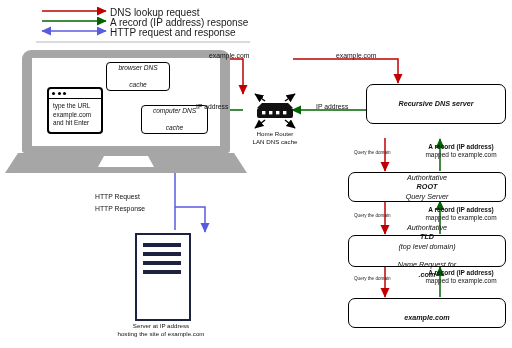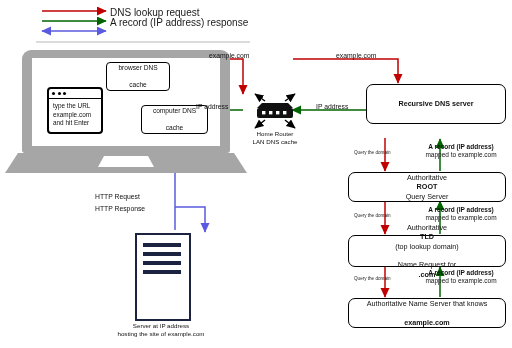--- a/index.html
+++ b/index.html
@@ -3,21 +3,21 @@
 <meta charset="utf-8">
 <style>
   html,body{margin:0;padding:0;background:#ffffff;}
   body{width:512px;height:348px;position:relative;overflow:hidden;
        font-family:"Liberation Sans","DejaVu Sans",sans-serif;color:#111;}
   #stage{position:absolute;left:0;top:0;width:512px;height:348px;}
   svg.layer{position:absolute;left:0;top:0;width:512px;height:348px;}
   .txt{position:absolute;white-space:nowrap;line-height:1.15;}
   .legend-label{font-size:10px;color:#1a1a1a;}
   .box{position:absolute;background:#fff;border:1.6px solid #000;border-radius:5px;
-       display:flex;align-items:center;justify-content:center;text-align:center;}
+       display:flex;align-items:center;justify-content:center;text-align:center;font-style:italic;}
   .box span{display:block;}
   .cache-box{border-radius:4px;border-width:1.4px;}
   .cache-txt{font-size:6.6px;line-height:1.25;}
   .srv-box{border-radius:7px;border-width:1.7px;}
   .srv-txt{font-size:7.2px;line-height:1.3;}
   .srv-txt b{font-weight:bold;}
   .flow-lbl{position:absolute;font-size:6.8px;text-align:center;line-height:1.25;white-space:nowrap;}
   .tiny-lbl{position:absolute;font-size:4.6px;color:#222;white-space:nowrap;}
   .arec{position:absolute;text-align:center;font-size:6.5px;line-height:1.25;white-space:nowrap;}
   .arec b{font-weight:bold;}
@@ -93,20 +93,21 @@
     <path d="M175,207 L205,207 L205,232" fill="none" stroke="#5a5ae0" stroke-width="1.5" marker-end="url(#mBlue)"></path>
 
     <line x1="265" y1="101" x2="255" y2="94" stroke="#000" stroke-width="1.4" marker-end="url(#mBlack)"></line>
     <line x1="285" y1="101" x2="295" y2="94" stroke="#000" stroke-width="1.4" marker-end="url(#mBlack)"></line>
     <line x1="265" y1="120" x2="255" y2="128" stroke="#000" stroke-width="1.4" marker-end="url(#mBlack)"></line>
     <line x1="285" y1="120" x2="295" y2="128" stroke="#000" stroke-width="1.4" marker-end="url(#mBlack)"></line>
   </svg>
 
   <div class="txt legend-label" style="left:110px;top:7px;">DNS lookup request</div>
   <div class="txt legend-label" style="left:110px;top:17px;">A record (IP address) response</div>
+  <div class="txt legend-label" style="left:110px;top:27px;">HTTP request and response</div>
 
   <div class="lap-lid" style="left:22px;top:50px;width:208px;height:103px;"></div>
   <div class="lap-screen" style="left:32px;top:58px;width:188px;height:88px;"></div>
   <svg class="layer" style="pointer-events:none">
     <path d="M18,153 L234,153 L247,173 L5,173 Z" fill="#a6a6a6"></path>
     <path d="M104,156 L148,156 L154,167 L98,167 Z" fill="#ffffff"></path>
   </svg>
 
   <div class="browser-win" style="left:47px;top:87px;width:52px;height:43px;">
     <div class="browser-bar">
@@ -178,34 +179,34 @@
   </div>
 
   <div class="tiny-lbl" style="left:354px;top:213px;">Query the domain</div>
   <div class="arec" style="left:414px;top:206px;width:94px;">
     <b>A record (IP address)</b><br>
     <span>mapped to example.com</span>
   </div>
 
   <div class="box srv-box" style="left:348px;top:235px;width:156px;height:30px;">
     <span class="srv-txt">
-      <span>Authoritative </span><b>TLD</b><span> (top lookup domain)</span><br>
+      <span>Authoritative </span><b>TLD</b><span> (top level domain)</span><br>
       <span>Name Request for </span><b>.com</b>
     </span>
   </div>
 
   <div class="tiny-lbl" style="left:354px;top:276px;">Query the domain</div>
   <div class="arec" style="left:414px;top:269px;width:94px;">
     <b>A record (IP address)</b><br>
     <span>mapped to example.com</span>
   </div>
 
   <div class="box srv-box" style="left:348px;top:298px;width:156px;height:28px;">
     <span class="srv-txt">
-      <span>Authoritative Name Server that knows</span><br>
+      <br>
       <b>example.com</b>
     </span>
   </div>
 
   <div class="srv-rack" style="left:135px;top:233px;width:52px;height:84px;">
     <div class="rack-slot" style="left:6px;top:8px;width:38px;height:4px;"></div>
     <div class="rack-slot" style="left:6px;top:17px;width:38px;height:4px;"></div>
     <div class="rack-slot" style="left:6px;top:26px;width:38px;height:4px;"></div>
     <div class="rack-slot" style="left:6px;top:35px;width:38px;height:4px;"></div>
   </div>

